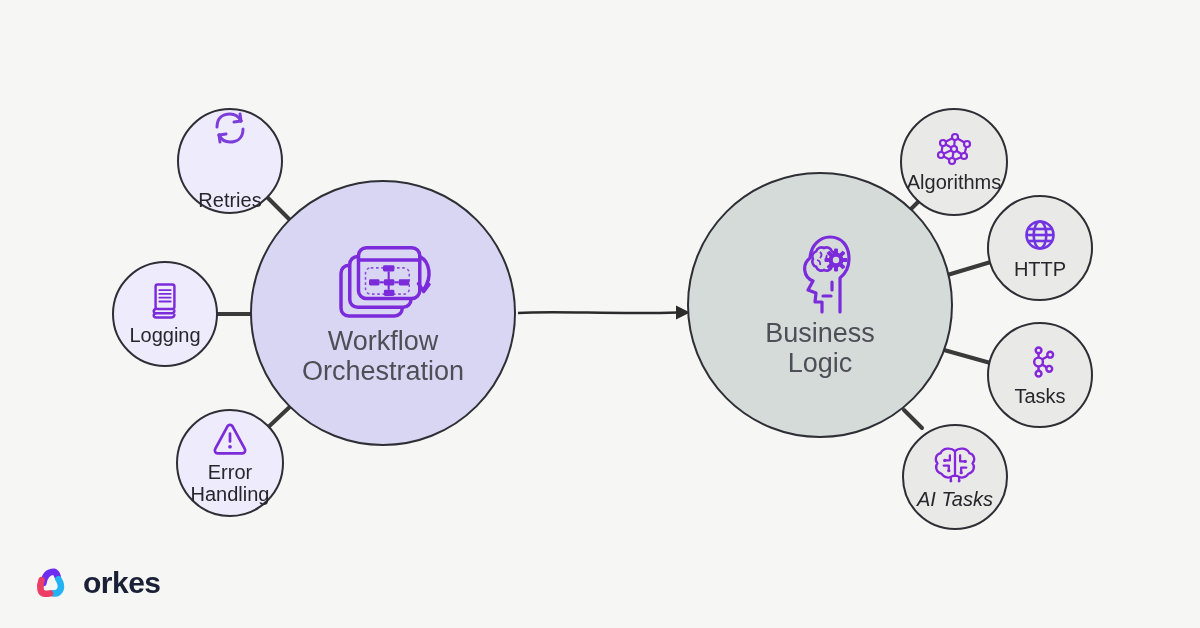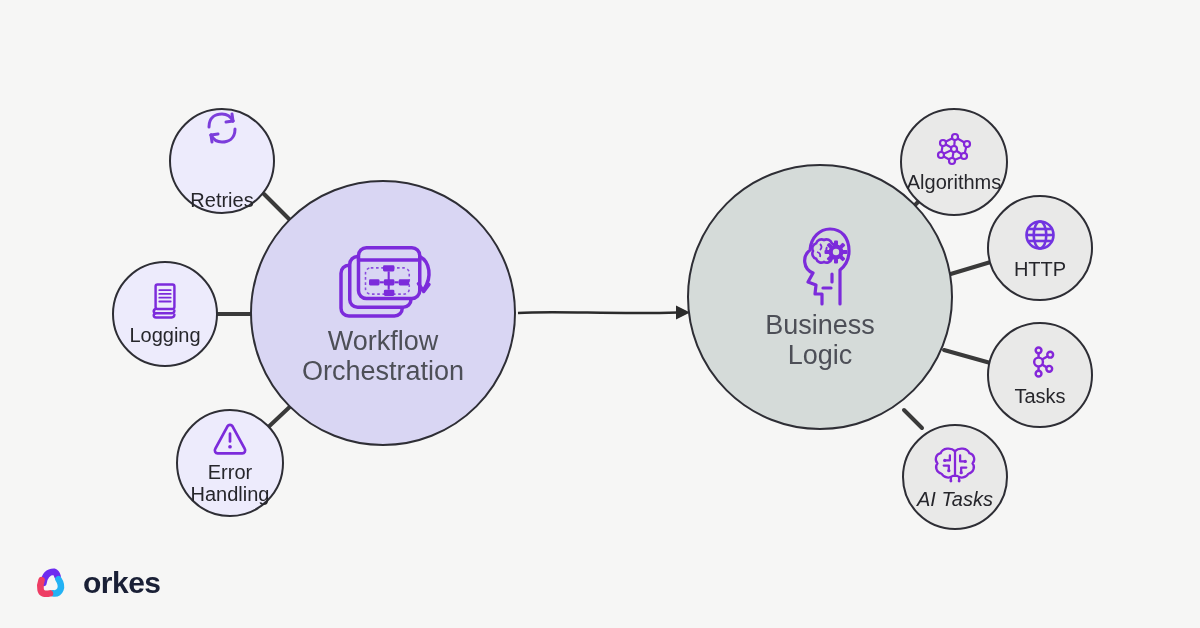--- a/index.html
+++ b/index.html
@@ -97,21 +97,21 @@
         <path d="M98 18 C110 24 112 42 103 55"></path>
         <path d="M96.5 49 L102.5 58 L108.5 50"></path>
       </g>
     </svg>
     <div class="label">
       <span>Workflow</span>
       <span>Orchestration</span>
     </div>
   </div>
 
-  <div class="circle hub hub-right" style="left:687px;top:164px;width:266px;height:266px;align-items:center;">
+  <div class="circle hub hub-right" style="left:687px;top:172px;width:266px;height:266px;align-items:center;">
     <svg class="icon" width="66" height="82" viewBox="0 0 66 82">
       <g fill="none" stroke="#7c2bdb" stroke-width="3.2" stroke-linejoin="round" stroke-linecap="round">
         <path d="M35 80 V70 H28 L29 61 L21 58 L26 49 C16 45 15 32 23 26 C24 13 33 5 43 5 C55 5 62 14 62 27 C62 36 58 42 53 46 L53 80"></path>
         <path d="M45 50 v8"></path>
         <path d="M36 64 h8"></path>
       </g>
       <path d="M37 16 A5.5 5.5 0 0 1 44.8 19.2 A5.5 5.5 0 0 1 48 27 A5.5 5.5 0 0 1 44.8 34.8 A5.5 5.5 0 0 1 37 38 A5.5 5.5 0 0 1 29.2 34.8 A5.5 5.5 0 0 1 26 27 A5.5 5.5 0 0 1 29.2 19.2 A5.5 5.5 0 0 1 37 16 Z" fill="none" stroke="#7c2bdb" stroke-width="2.6"></path>
       <g fill="none" stroke="#7c2bdb" stroke-width="1.8">
         <path d="M33 20 q3 3 0 6"></path>
         <path d="M40 23 q-2 4 2 6"></path>
@@ -145,21 +145,21 @@
         <circle cx="49" cy="28" r="7.5"></circle>
         <circle cx="49" cy="28" r="3.2" fill="#d5dbd9"></circle>
       </g>
     </svg>
     <div class="label">
       <span>Business</span>
       <span>Logic</span>
     </div>
   </div>
 
-  <div class="circle sat sat-left" style="left:169px;top:108px;width:106px;height:106px;gap:39px;">
+  <div class="circle sat sat-left" style="left:177px;top:108px;width:106px;height:106px;gap:39px;">
     <svg class="icon" width="40" height="34" viewBox="0 0 40 34">
       <g fill="none" stroke="#7c3ddb" stroke-width="3" stroke-linecap="round" stroke-linejoin="round">
         <path d="M7 16 C7 6 14 3 20 3 C25 3 29 6 31 10"></path>
         <path d="M31 10 L30 3"></path>
           <path d="M31 10 L24 11"></path>
         <path d="M33 18 C33 28 26 31 20 31 C15 31 11 28 9 24"></path>
         <path d="M9 24 L10 31"></path>
           <path d="M9 24 L16 23"></path>
       </g>
     </svg>

